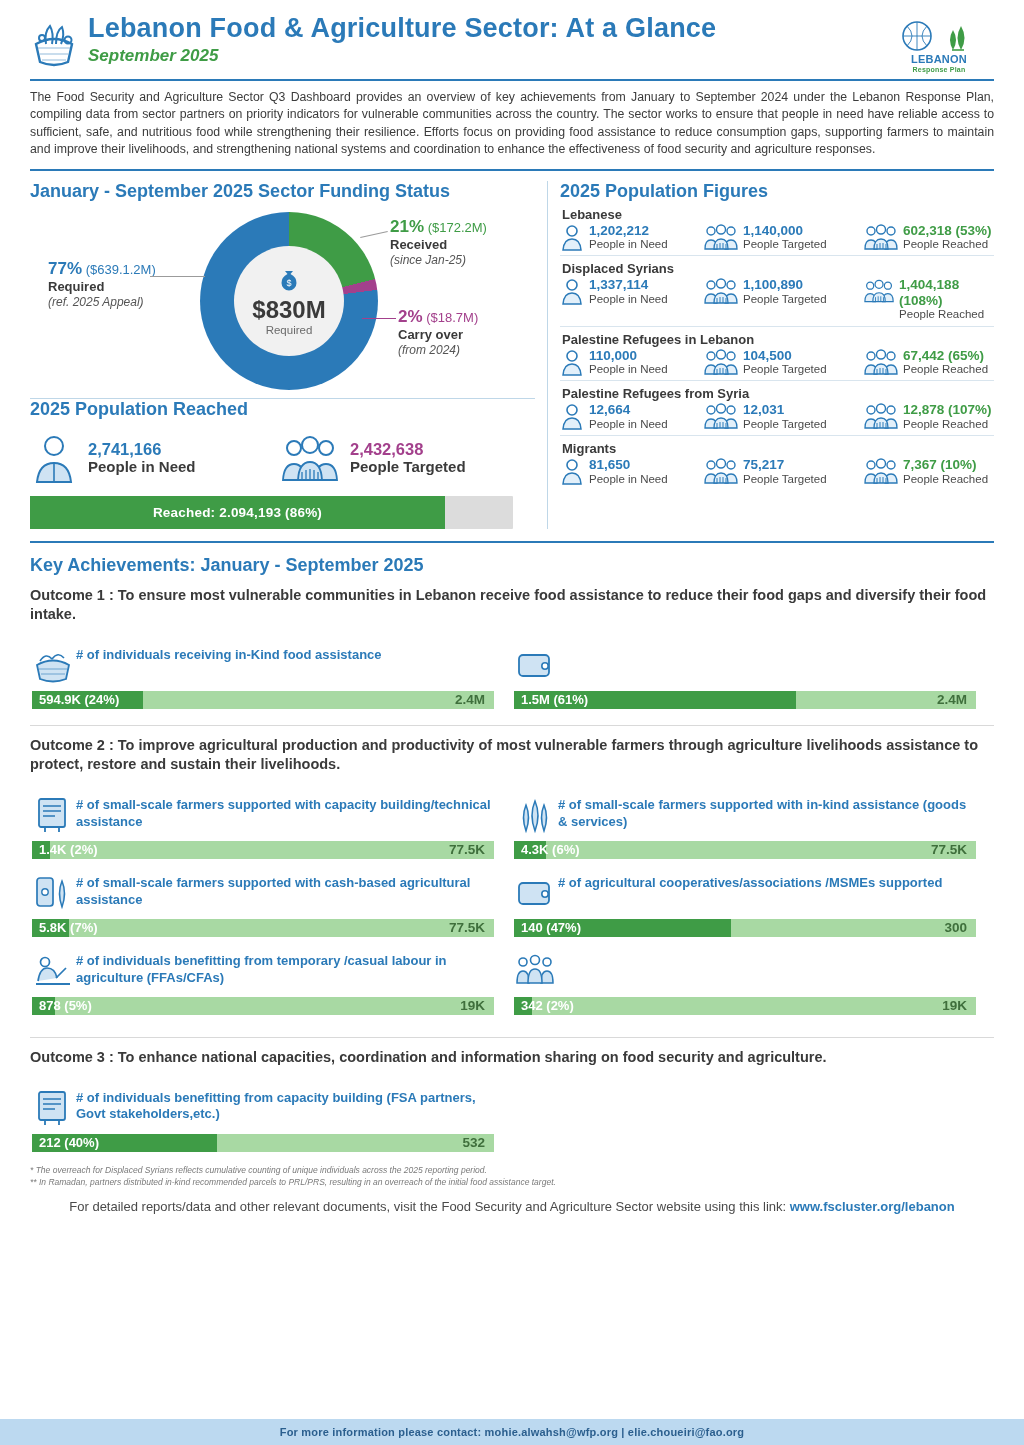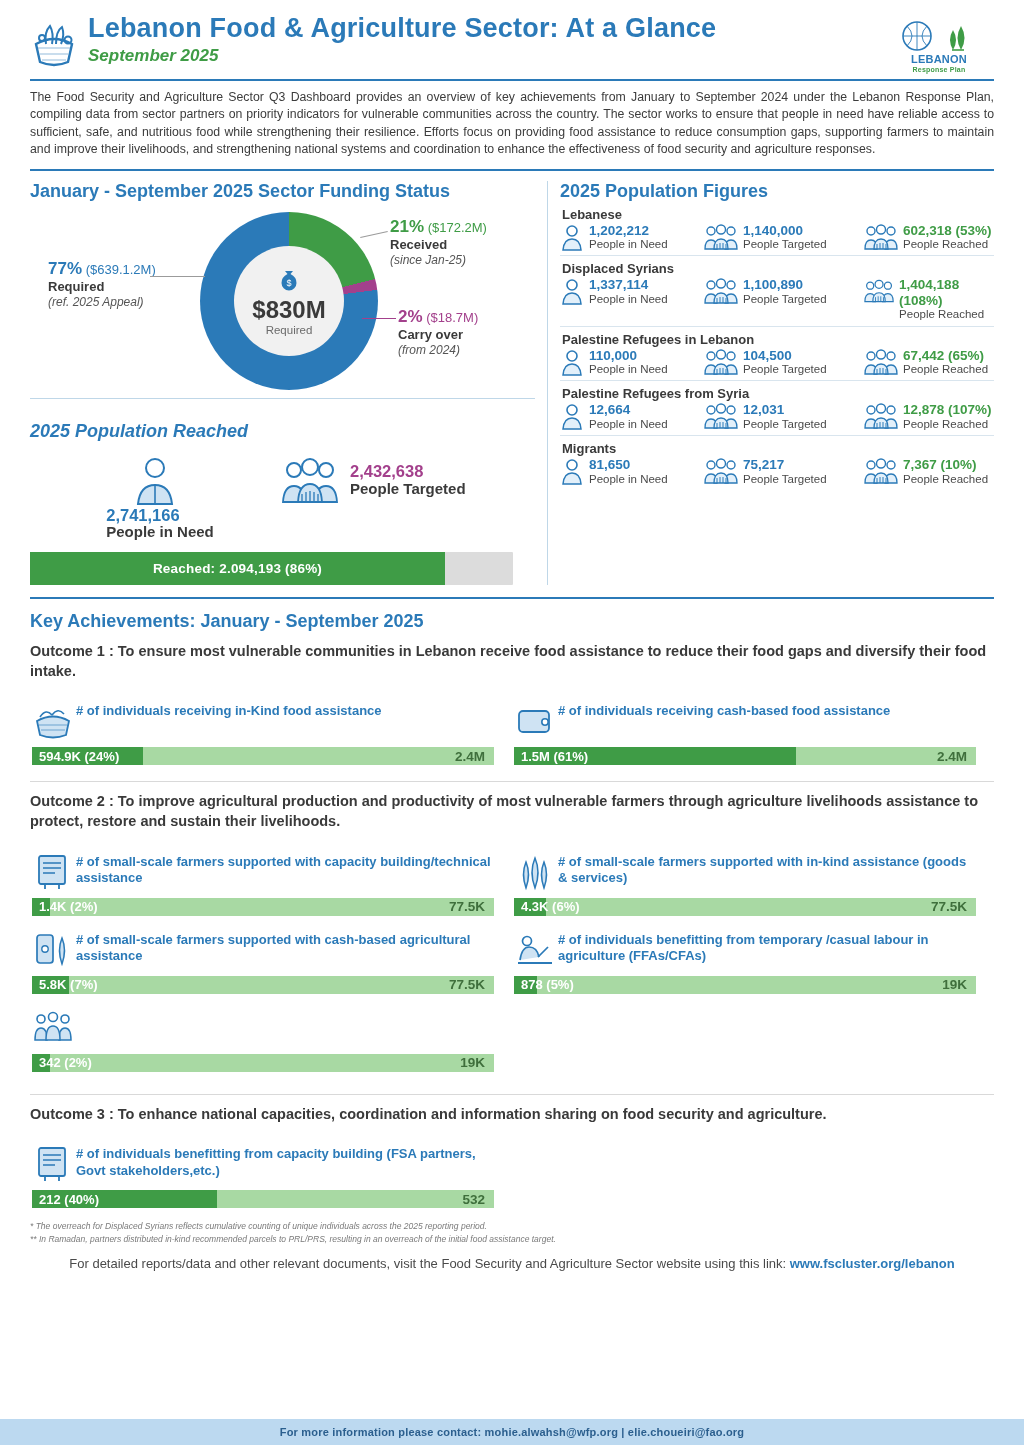--- a/index.html
+++ b/index.html
@@ -55,21 +55,21 @@
   .lbl{position:absolute;font-size:13px;color:#3a3a3a;line-height:1.25;}
   .lbl .big{font-size:17px;font-weight:bold;}
   .lbl .pct-blue{color:#2b7ab8;}
   .lbl .pct-green{color:#3f9c46;}
   .lbl .pct-purple{color:#a3408c;}
   .lbl .b{font-weight:bold;}
   .lbl .it{font-style:italic;font-size:12px;color:#555;}
   .leader{position:absolute;background:#9b9b9b;height:1px;}
 
   
-  .pr-title{margin-top:22px;font-style:italic;}
+  .pr-title{margin-top:0;}
   .pr-row{display:flex;align-items:flex-start;margin-top:12px;}
   .pr-item{display:flex;align-items:center;}
   .pr-num{font-size:16.5px;font-weight:bold;color:#a3408c;line-height:1.1;}
   .pr-num.blue{color:#2b7ab8;}
   .pr-lbl{font-size:15px;font-weight:bold;color:#3a3a3a;line-height:1.1;}
   .pr-bar{
     margin-top:12px;height:33px;background:#dcdcdc;width:483px;position:relative;border-radius:1px;
   }
   .pr-bar-fill{position:absolute;left:0;top:0;bottom:0;background:#3f9c46;}
   .pr-bar-txt{
@@ -204,21 +204,21 @@
           <div class="it">(from 2024)</div>
         </div>
         <div class="leader" style="left:332px;top:110px;width:34px;background:#a3408c;"></div>
       </div>
 
       <div class="rule thin" style="margin:0;"></div>
 
       <div class="sec-title pr-title">2025 Population Reached</div>
 
       <div class="pr-row">
-        <div class="pr-item" style="width:250px;flex-direction:column;">
+        <div class="pr-item" style="width:250px;">
           <svg class="ico" width="48" height="52" viewBox="0 0 48 52">
             <circle cx="24" cy="14" r="9" fill="none" stroke="#2b7ab8" stroke-width="2"></circle>
             <path d="M7 50 q2 -19 17 -19 q15 0 17 19 z" fill="#cfe3f3" stroke="#2b7ab8" stroke-width="2"></path>
             <path d="M24 31 v19" stroke="#2b7ab8" stroke-width="1.6"></path>
           </svg>
           <div style="padding-left:10px;">
             <div class="pr-num blue">2,741,166</div>
             <div class="pr-lbl">People in Need</div>
           </div>
         </div>
@@ -512,21 +512,20 @@
       </div>
 
       <div class="ind">
         <div class="ind-inner">
           <div class="ind-icon">
             <svg width="42" height="36" viewBox="0 0 42 36">
               <rect x="5" y="8" width="30" height="21" rx="4" fill="#cfe3f3" stroke="#2b7ab8" stroke-width="1.8"></rect>
               <circle cx="31" cy="19" r="3.2" fill="#fff" stroke="#2b7ab8" stroke-width="1.6"></circle>
             </svg>
           </div>
-          <div class="ind-txt"># of individuals receiving cash-based food assistance</div>
         </div>
         <div class="bar">
           <div class="bar-fill" style="width:61%;"></div>
           <div class="bar-left">1.5M (61%)</div>
           <div class="bar-right">2.4M</div>
         </div>
       </div>
     </div>
 
     <div class="ach-rule"></div>
@@ -581,20 +580,36 @@
           </div>
           <div class="ind-txt"># of small-scale farmers supported with cash-based agricultural assistance</div>
         </div>
         <div class="bar">
           <div class="bar-fill" style="width:8%;"></div>
           <div class="bar-left">5.8K (7%)</div>
           <div class="bar-right">77.5K</div>
         </div>
       </div>
 
+      <div class="ind">
+        <div class="ind-inner">
+          <div class="ind-icon">
+            <svg width="42" height="40" viewBox="0 0 42 40">
+              <rect x="5" y="10" width="30" height="21" rx="4" fill="#cfe3f3" stroke="#2b7ab8" stroke-width="1.8"></rect>
+              <circle cx="31" cy="21" r="3.2" fill="#fff" stroke="#2b7ab8" stroke-width="1.6"></circle>
+            </svg>
+          </div>
+          <div class="ind-txt"># of agricultural cooperatives/associations /MSMEs supported</div>
+        </div>
+        <div class="bar">
+          <div class="bar-fill" style="width:47%;"></div>
+          <div class="bar-left">140 (47%)</div>
+          <div class="bar-right">300</div>
+        </div>
+      </div>
 
       <div class="ind">
         <div class="ind-inner">
           <div class="ind-icon">
             <svg width="42" height="40" viewBox="0 0 42 40">
               <circle cx="13" cy="11" r="4.5" fill="none" stroke="#2b7ab8" stroke-width="1.7"></circle>
               <path d="M6 30 q2 -13 9 -13 q8 0 10 10" fill="#cfe3f3" stroke="#2b7ab8" stroke-width="1.7"></path>
               <path d="M4 33 h34" stroke="#2b7ab8" stroke-width="1.8"></path>
               <path d="M24 27 l10 -10" stroke="#2b7ab8" stroke-width="1.7"></path>
             </svg>

